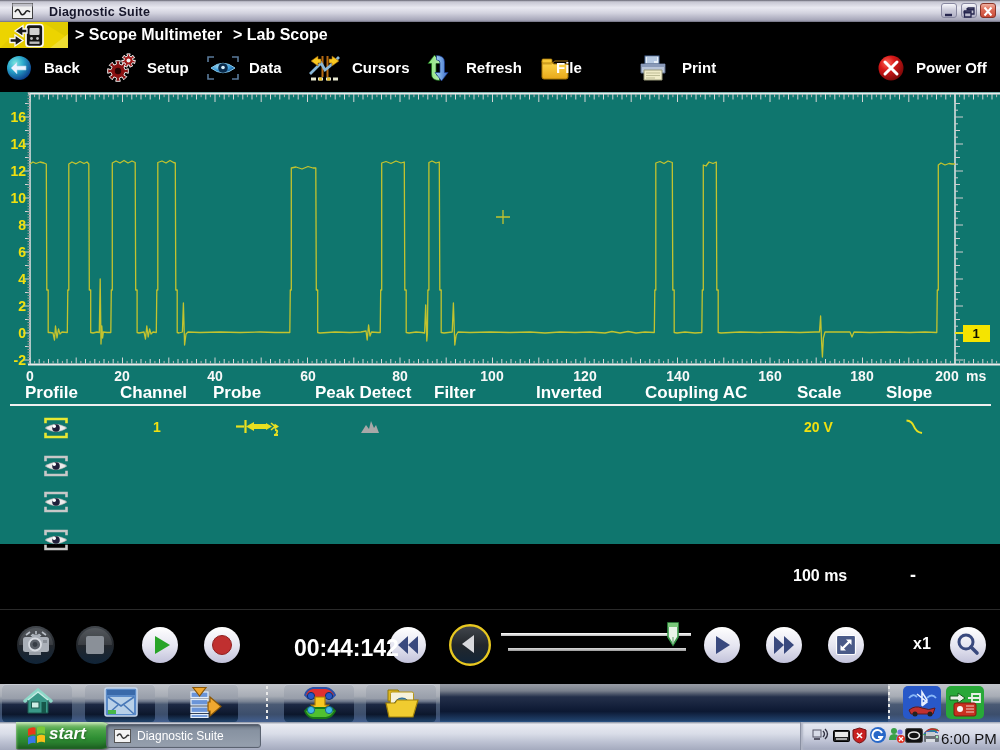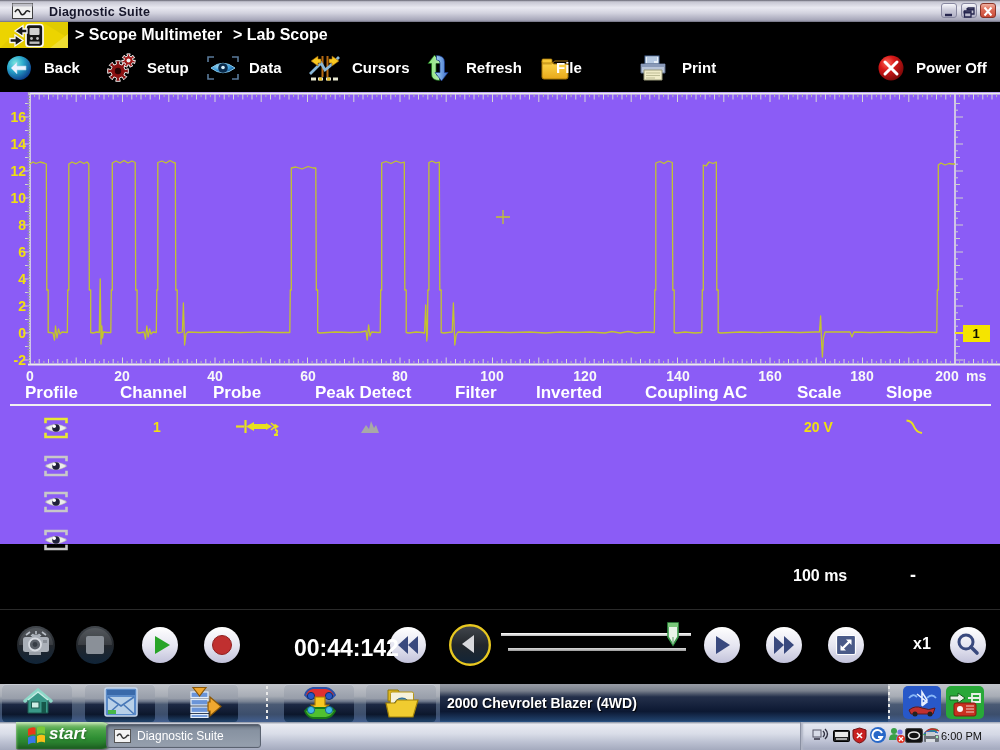--- a/index.html
+++ b/index.html
@@ -1,16 +1,16 @@
 <!DOCTYPE html>
 <html><head><meta charset="utf-8"><style>
 * {margin:0;padding:0;box-sizing:border-box}
 html,body {width:1000px;height:750px;background:#000;overflow:hidden;
   font-family:"Liberation Sans",sans-serif;}
-#root {position:relative;width:1000px;height:544px;background:#8b5cf6}
+#root {position:relative;width:1000px;height:544px;background:#0f766e}
 .abs {position:absolute}
 
 #title {position:absolute;left:0;top:0;width:1000px;height:22px;
   background:linear-gradient(180deg,#62626e 0%,#c6c6d2 8%,#e9e9f1 35%,#d2d2de 60%,#a5a5b8 92%,#6e6e7e 100%);}
 #title .txt {position:absolute;left:49px;top:5px;font-size:12.5px;font-weight:bold;color:#16162a;letter-spacing:0.2px}
 .wbtn {position:absolute;top:3px;width:16px;height:15px;border-radius:3px;
   background:linear-gradient(180deg,#f8f8fc,#c9c9d8 50%,#b2b2c6);border:1px solid #8888a0}
 
 #crumb {position:absolute;left:0;top:22px;width:1000px;height:26px;background:#000;color:#fff;
   font-size:16px;font-weight:bold}
@@ -50,21 +50,21 @@
   background:linear-gradient(180deg,#93c983 0%,#4aa347 30%,#2e8e33 60%,#25702a 95%);
   box-shadow:inset 0 2px 3px #c8e8b8, inset -2px -2px 4px #1a5a1e, 1px 1px 2px #555}
 #startbtn .st {position:absolute;left:33px;top:2px;font-size:17px;font-weight:bold;font-style:italic;color:#fff;text-shadow:1px 1px 2px #2a6a2a}
 #taskbtn {position:absolute;left:106px;top:724px;width:155px;height:24px;border-radius:3px;
   background:linear-gradient(180deg,#6e7885 0%,#8792a1 25%,#949eac 90%);border:1px solid #5a6270;
   box-shadow:inset 1px 1px 2px #4e5866}
 #taskbtn .tt {position:absolute;left:30px;top:4px;font-size:12px;color:#fff}
 #tray {position:absolute;left:800px;top:722px;width:200px;height:28px;
   background:linear-gradient(180deg,#9aa2b2 0%,#e4e7f0 8%,#d4d8e5 45%,#b8bdd0 75%,#a2a8bd 100%);
   border-left:1px solid #8a90a2;box-shadow:inset 2px 0 2px #b0b5c5}
-#clock {position:absolute;left:941px;top:730px;font-size:11px;color:#111}
+#clock {position:absolute;left:941px;top:730px;font-size:15px;color:#111}
 </style></head><body>
 <div id="root">
 
 <div id="title">
  <div class="abs" style="left:12px;top:3px"><svg width="21" height="16" viewBox="0 0 21 16">
           <rect x="0.5" y="0.5" width="20" height="15" fill="#f0f0f0" stroke="#404040"></rect>
           <rect x="0.5" y="0.5" width="20" height="3" fill="#c0c0c8"></rect>
           <path d="M3 9q3-5 5 0t5 1q2-4 5-1" fill="none" stroke="#202020" stroke-width="1.6"></path>
         </svg></div>
  <div class="txt">Diagnostic Suite</div>
@@ -236,21 +236,21 @@
       <text x="770" y="288.5" text-anchor="middle" class="xl">160</text>
       <text x="862" y="288.5" text-anchor="middle" class="xl">180</text>
       <text x="947" y="288.5" text-anchor="middle" class="xl">200</text>
       <text x="966" y="288.5" class="xl">ms</text>
 </svg>
 
 <div class="hdr" style="left:25px">Profile</div>
 <div class="hdr" style="left:120px">Channel</div>
 <div class="hdr" style="left:213px">Probe</div>
 <div class="hdr" style="left:315px">Peak Detect</div>
-<div class="hdr" style="left:455px">Filter</div>
+<div class="hdr" style="left:434px">Filter</div>
 <div class="hdr" style="left:536px">Inverted</div>
 <div class="hdr" style="left:645px">Coupling AC</div>
 <div class="hdr" style="left:797px">Scale</div>
 <div class="hdr" style="left:886px">Slope</div>
 <div id="hline"></div>
 <div class="abs" style="left:44px;top:416px"><svg width="24" height="24" viewBox="0 0 24 24">
         <path d="M1.5 7.2V3h21v4.2M1.5 16.8V21h21v-4.2" fill="none" stroke="#e8e832" stroke-width="2.6"></path>
         <path d="M1 12q11-7.5 22 0q-11 7.5-22 0z" fill="#ececec" stroke="#999" stroke-width="0.5"></path>
         <path d="M12 8.2a3.8 3.8 0 1 0 0 7.6 3.8 3.8 0 0 0 0-7.6z" fill="#20203a"></path>
         <circle cx="10.2" cy="10.2" r="1.8" fill="#fff"></circle>
@@ -383,21 +383,20 @@
 
 <div id="carbar"></div>
 <div class="tile" style="left:2px"></div>
 <div class="tile" style="left:85px"></div>
 <div class="tile" style="left:168px"></div>
 <div class="tile" style="left:284px"></div>
 <div class="tile" style="left:366px"></div>
 <div id="cardark"></div>
 <div class="vdash" style="left:266px"></div>
 <div class="vdash" style="left:888px"></div>
-<div id="cartxt">2000 Chevrolet Blazer (4WD)</div>
 <svg class="abs" style="left:23px;top:687px" width="30" height="30" viewBox="0 0 30 30">
       <path d="M2 14L15 3l13 11" fill="none" stroke="#8ed8c8" stroke-width="3.4" stroke-linecap="round"></path>
       <path d="M5 13v13h20V13L15 5z" fill="#3a9888" stroke="#1a5a4e" stroke-width="1"></path>
       <path d="M5 13L15 5l10 8" fill="none" stroke="#c8f0e8" stroke-width="1.4"></path>
       <rect x="8.5" y="15" width="7.5" height="6" fill="#cfeee6" stroke="#1a5a4e"></rect>
       <rect x="18.5" y="15" width="4.5" height="11" fill="#16564a"></rect>
     </svg>
 <svg class="abs" style="left:104px;top:687px" width="34" height="30" viewBox="0 0 34 30">
       <rect x="1" y="1" width="32" height="28" rx="2" fill="#5a8ac8" stroke="#c8d8ec" stroke-width="1.5"></rect>
       <rect x="3" y="3" width="28" height="5" fill="#3a6aaa"></rect>

